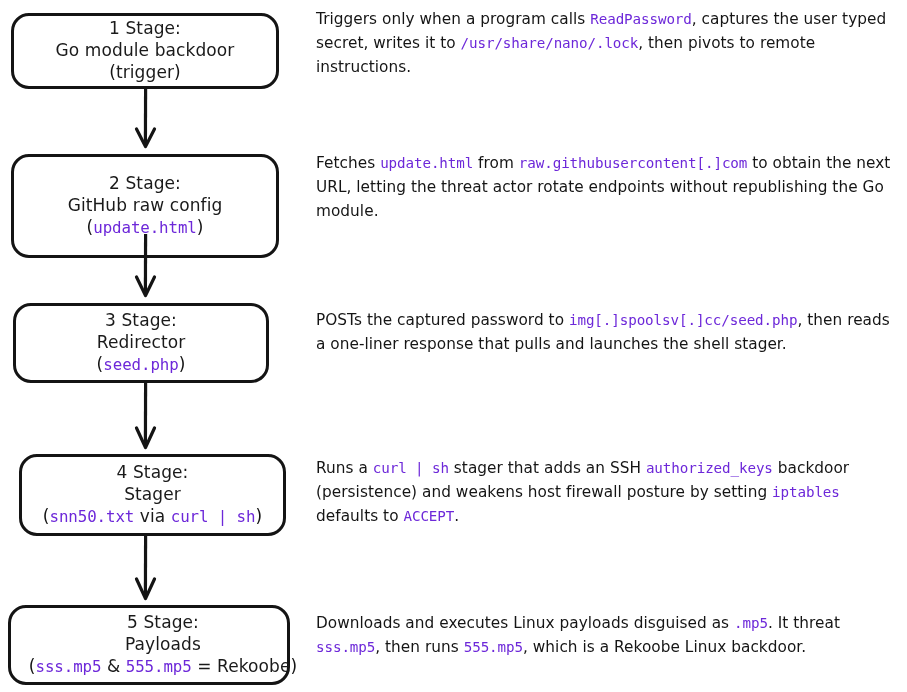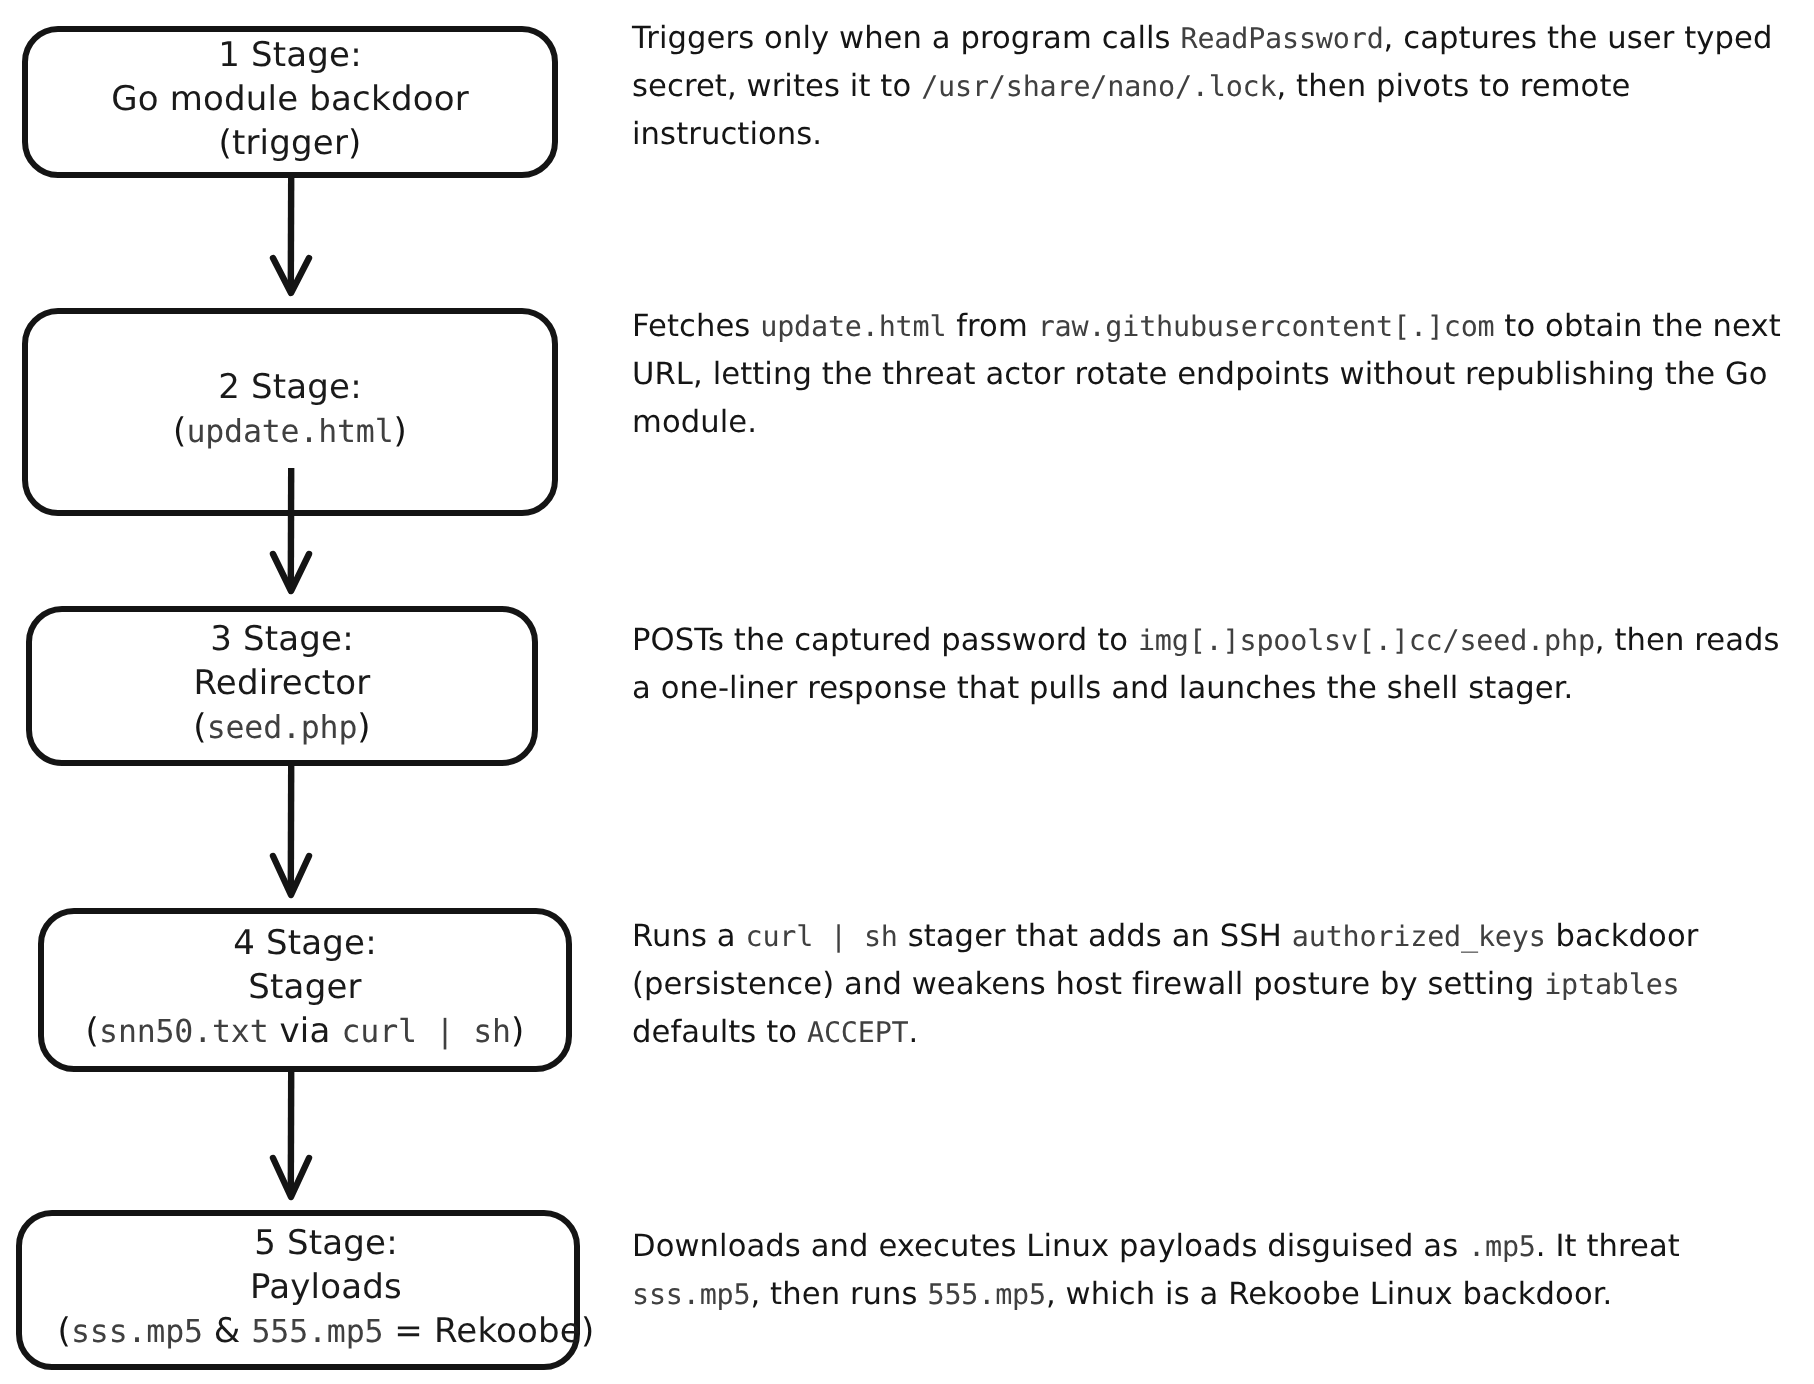--- a/index.html
+++ b/index.html
@@ -55,21 +55,21 @@
   
   .desc {
     position: absolute;
     font-size: 15.3px;
     line-height: 1.56;
     color: #151515;
     width: 580px;
     letter-spacing: 0.05px;
   }
   .ioc {
-    color: #404040;
+    color: #6d28d9;
     font-family: "DejaVu Sans Mono", monospace;
     font-size: 0.93em;
     letter-spacing: -0.1px;
   }
   .paren { color: #141414; }
 </style>
 </head>
 <body>
 
 <div id="diagram">
@@ -80,20 +80,21 @@
     <span class="stage-line"><span class="paren">(</span><span>trigger</span><span class="paren">)</span></span>
   </div>
 
   <svg class="arrow" style="left:130px; top:88px;" width="32" height="64" viewBox="0 0 32 64">
     <path d="M15.6 0 L15.4 56" stroke="#141414" stroke-width="3.2" fill="none" stroke-linecap="butt"></path>
     <path d="M6.5 41 L15.5 58.5 L24.5 41" stroke="#141414" stroke-width="3.2" fill="none" stroke-linecap="round" stroke-linejoin="round"></path>
   </svg>
 
   <div class="stage-box" style="left:11px; top:154px; width:268px; height:104px;">
     <span class="stage-line title">2 Stage:</span>
+    <span class="stage-line">GitHub raw config</span>
     <span class="stage-line"><span class="paren">(</span><span class="ioc">update.html</span><span class="paren">)</span></span>
   </div>
 
   <svg class="arrow" style="left:130px; top:234px;" width="32" height="67" viewBox="0 0 32 67">
     <path d="M15.6 0 L15.4 59" stroke="#141414" stroke-width="3.2" fill="none" stroke-linecap="butt"></path>
     <path d="M6.5 43 L15.5 61.5 L24.5 43" stroke="#141414" stroke-width="3.2" fill="none" stroke-linecap="round" stroke-linejoin="round"></path>
   </svg>
 
   <div class="stage-box" style="left:13px; top:303px; width:256px; height:80px;">
     <span class="stage-line title">3 Stage:</span>

